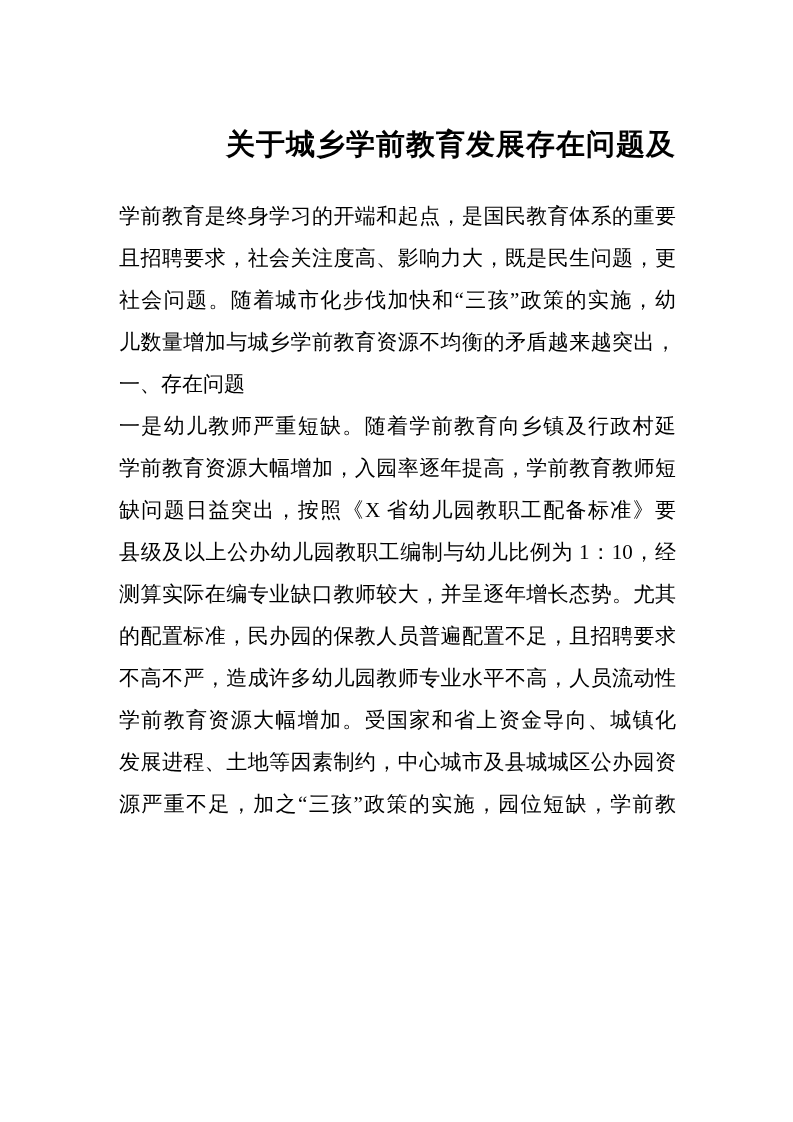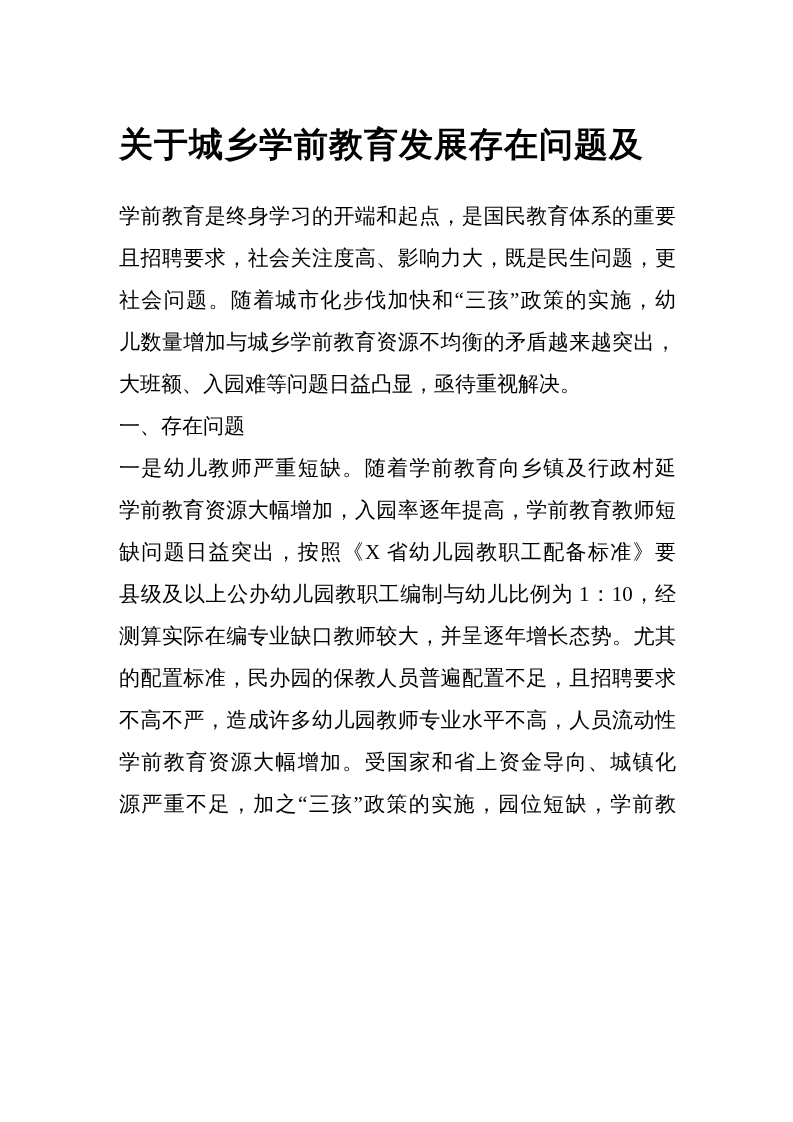--- a/index.html
+++ b/index.html
@@ -15,23 +15,23 @@
     color: #000000;
   }
   .page {
     box-sizing: border-box;
     width: 793px;
     height: 1122px;
     padding: 109px 117px 0 119px;
     background: #ffffff;
   }
   .title {
-    text-align: left;
+    text-align: right;
     font-weight: bold;
-    font-size: 34px;
+    font-size: 29px;
     line-height: 71px;
     letter-spacing: 1px;
   }
   .title-line {
     height: 71px;
   }
   .body-text {
     margin-top: 15px;
     font-size: 21px;
     font-family: Liberation Serif, serif;
@@ -56,25 +56,25 @@
   <div class="title">
     <div class="title-line">关于城乡学前教育发展存在问题及</div>
   </div>
 
   <div class="body-text">
 
   <div class="line">学前教育是终身学习的开端和起点，是国民教育体系的重要</div>
       <div class="line">且招聘要求，社会关注度高、影响力大，既是民生问题，更是</div>
       <div class="line">社会问题。随着城市化步伐加快和“三孩”政策的实施，幼</div>
       <div class="line">儿数量增加与城乡学前教育资源不均衡的矛盾越来越突出，</div>
-      <div class="line no-justify">大班额、入园难等问题日益凸显，亟待重视解决。</div>
       <div class="line no-justify">一、存在问题</div>
       <div class="line">一是幼儿教师严重短缺。随着学前教育向乡镇及行政村延伸，</div>
       <div class="line">学前教育资源大幅增加，入园率逐年提高，学前教育教师短</div>
       <div class="line">缺问题日益突出，按照《X 省幼儿园教职工配备标准》要求，</div>
       <div class="line">县级及以上公办幼儿园教职工编制与幼儿比例为 1：10，经</div>
       <div class="line">测算实际在编专业缺口教师较大，并呈逐年增长态势。尤其</div>
       <div class="line">的配置标准，民办园的保教人员普遍配置不足，且招聘要求</div>
       <div class="line">不高不严，造成许多幼儿园教师专业水平不高，人员流动性</div>
       <div class="line">学前教育资源大幅增加。受国家和省上资金导向、城镇化</div>
+      <div class="line">发展进程、土地等因素制约，中心城市及县城城区公办园资</div>
       <div class="line">源严重不足，加之“三孩”政策的实施，园位短缺，学前教</div>
     </div>
 </div>
 
 </body></html>

